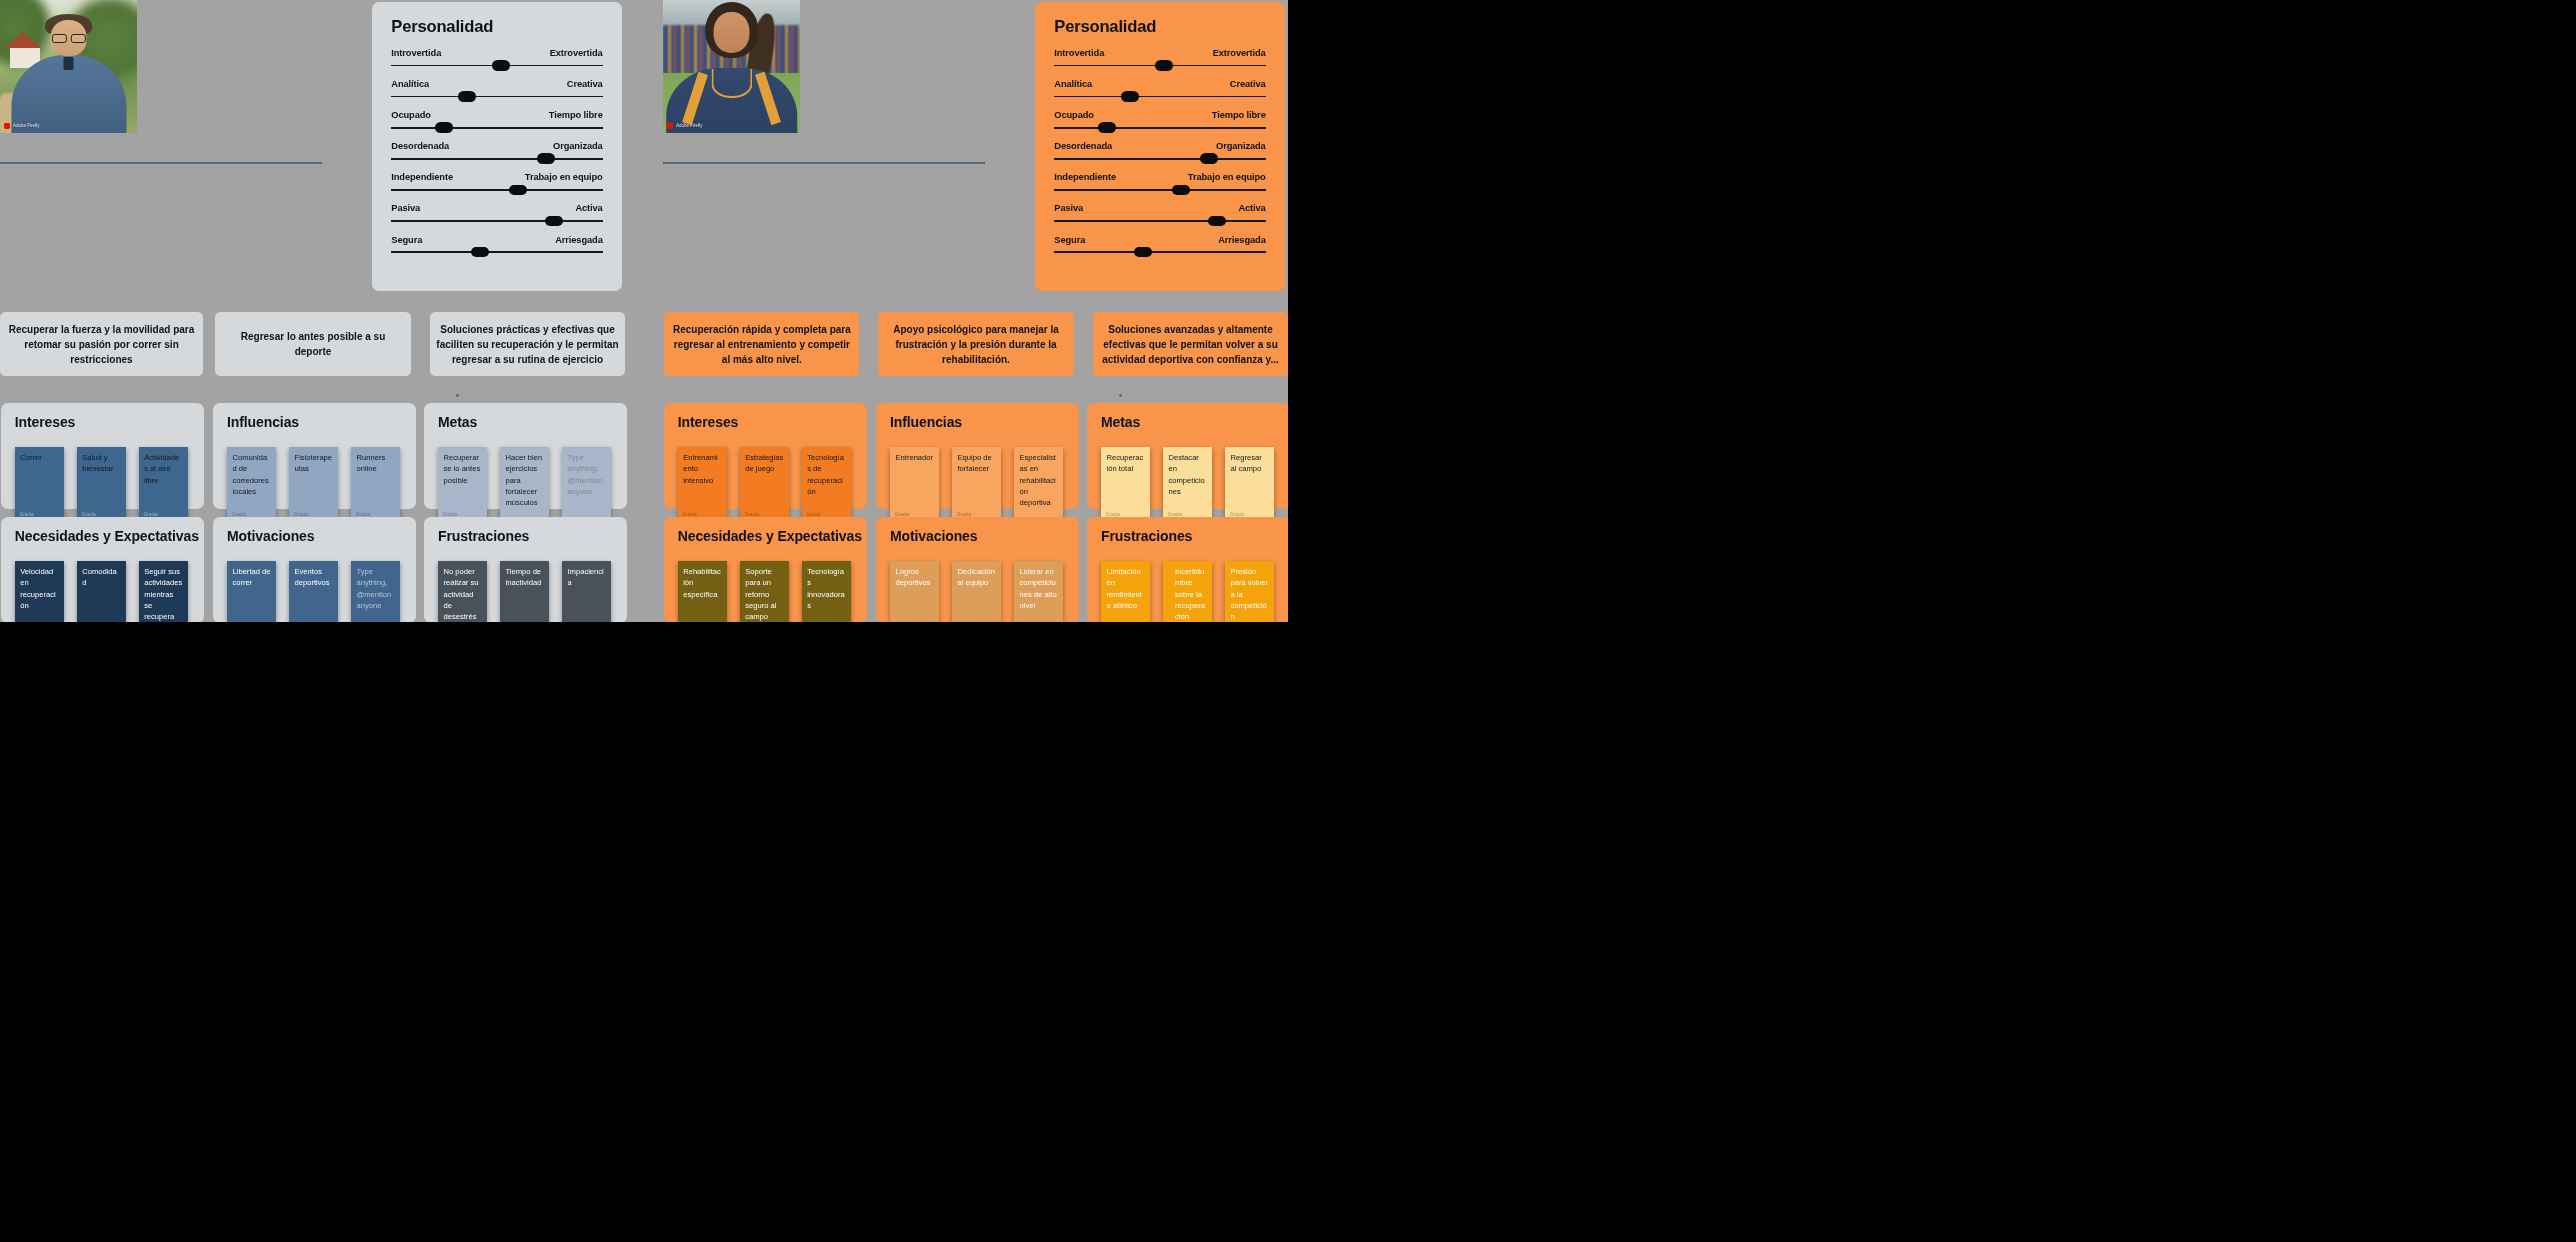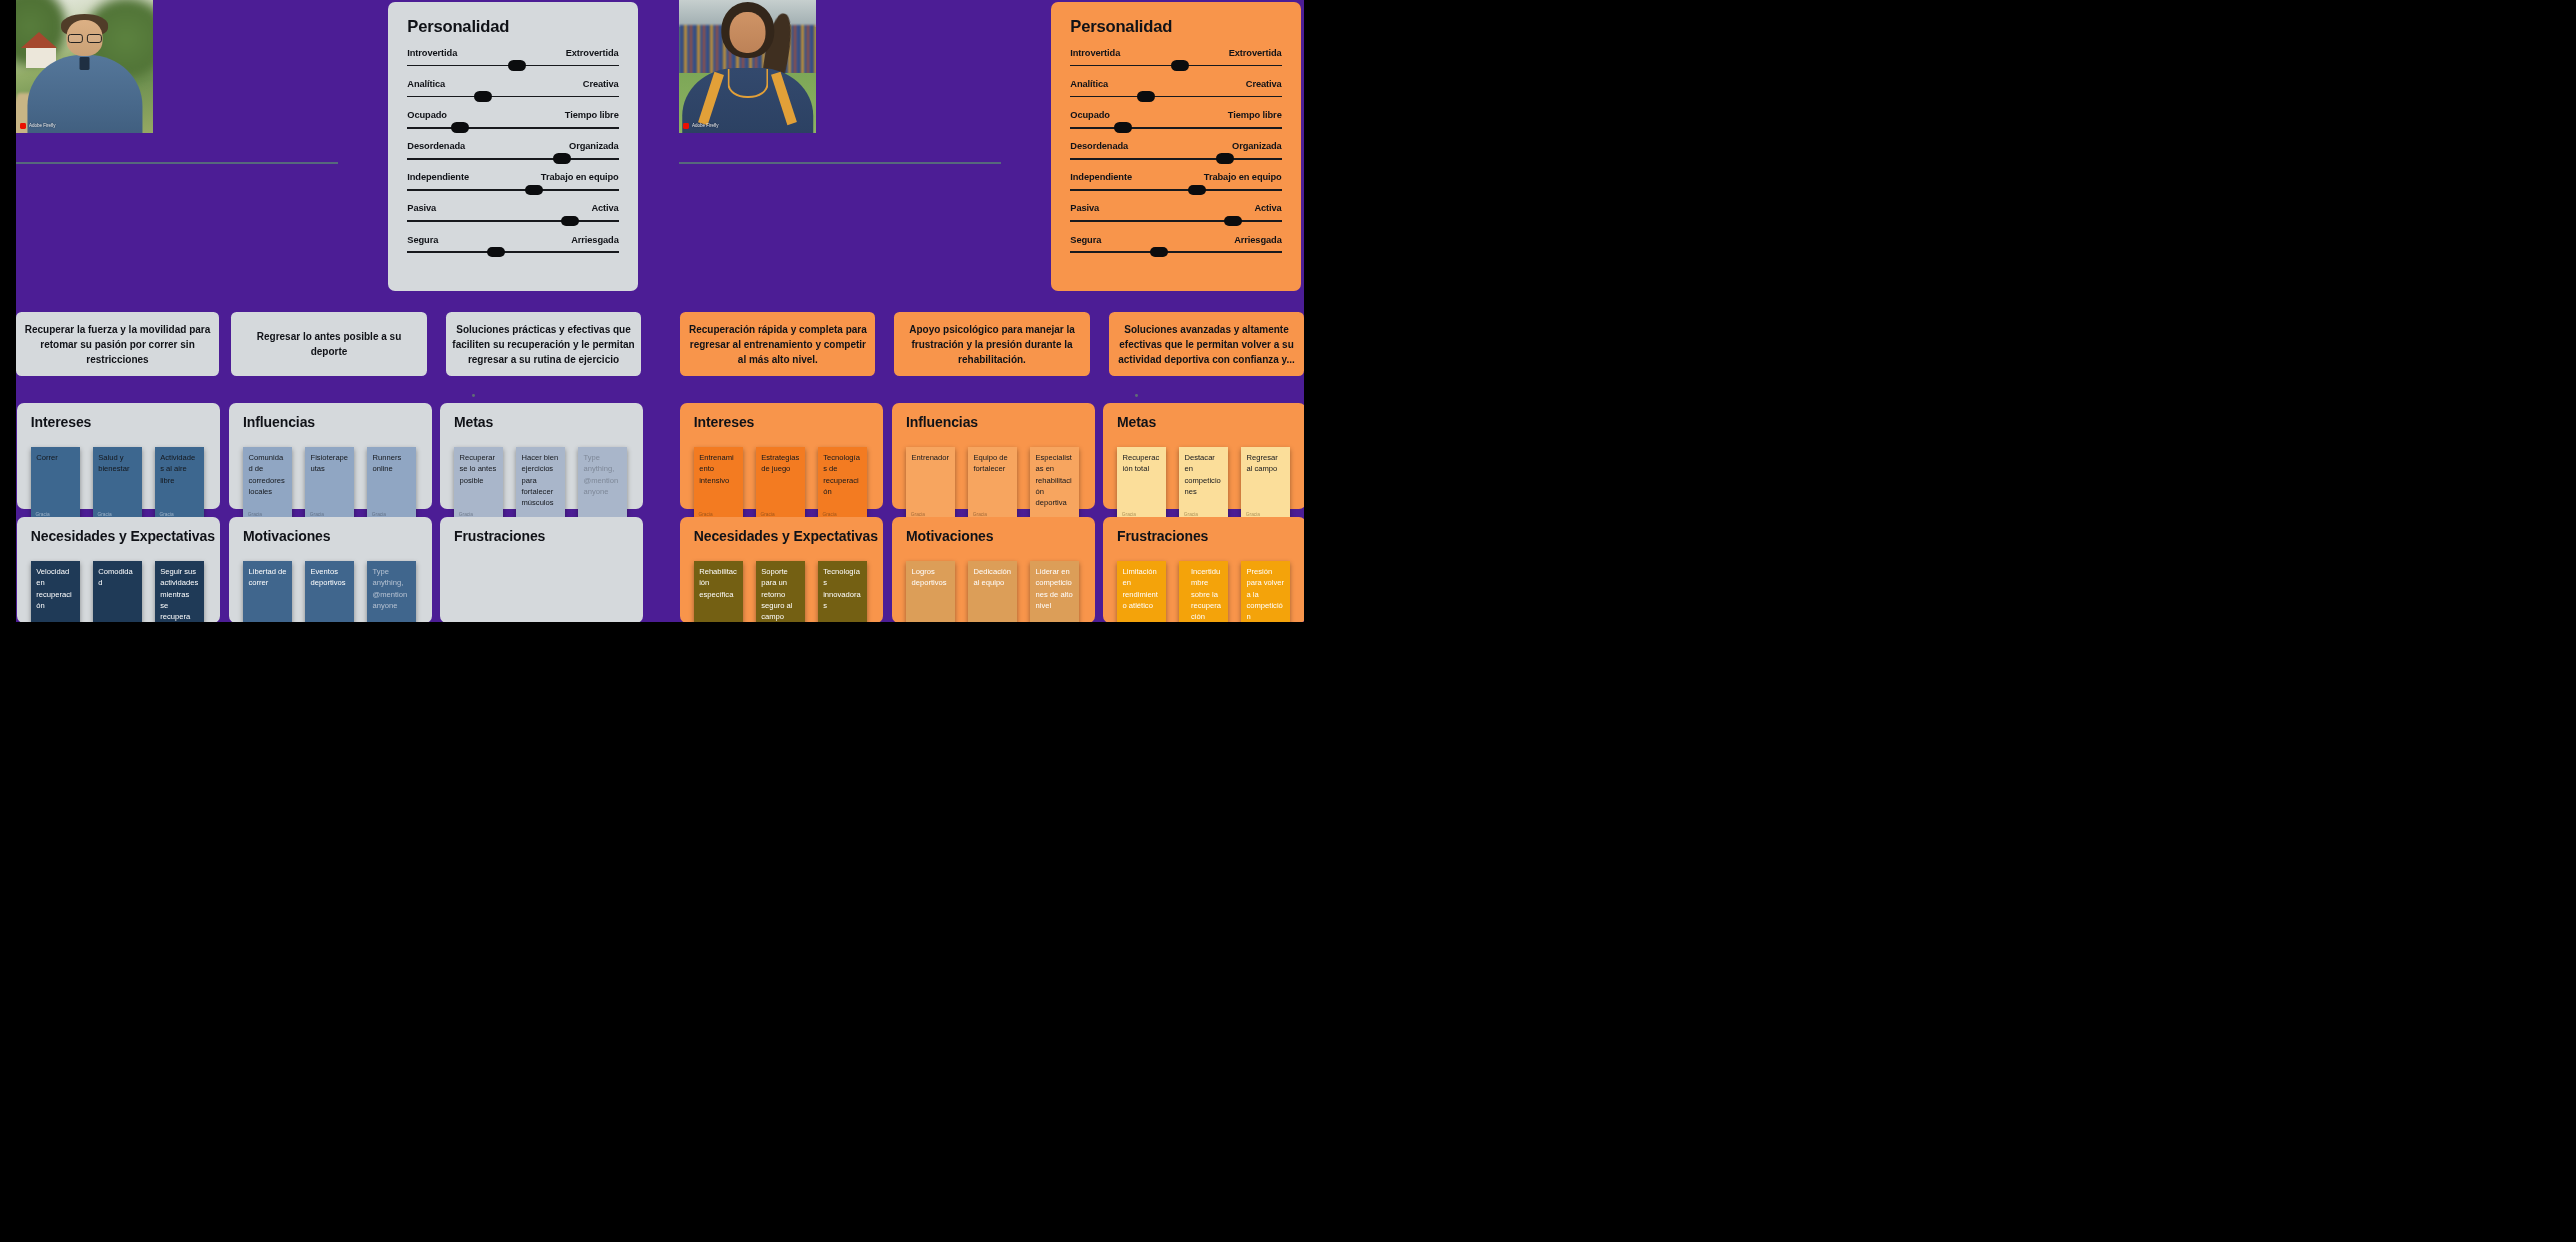--- a/index.html
+++ b/index.html
@@ -62,21 +62,21 @@
   .section-title{margin:11px 0 0 14px;font-size:14px;font-weight:800;letter-spacing:-0.1px;color:#101217;}
   .stickies{position:absolute;left:14px;top:44px;display:flex;gap:13px;align-items:flex-start;}
   .sticky{position:relative;width:49px;height:75px;padding:4.8px 5.5px;box-sizing:border-box;font-size:7.6px;line-height:1.5;overflow-wrap:anywhere;box-shadow:0 2.1px 4.8px rgba(0,0,0,.38);overflow:hidden;}
   .sticky.tall{height:95px;}
   .sticky-text{display:block;}
   .sticky-author{position:absolute;left:4.8px;bottom:3.5px;font-size:4.8px;}
 </style>
 </head>
 <body>
 
-<div id="board" style="background: #4c1d95; margin-left: 16px;">
+<div id="board" style="background: #a3a3a3;">
     <section class="persona p0" style="--panel-bg: #d5d9dc; --divider: #56697c;">
     <div class="photo">
         <div class="photo-art">
     <div class="m-bg"></div>
     <div class="m-tree-l"></div>
     <div class="m-tree-r"></div>
     <div class="m-house-roof"></div>
     <div class="m-house-body"></div>
     <div class="m-path"></div>
     <div class="m-shirt"></div>
@@ -252,20 +252,34 @@
 
   </div>
             <div class="sticky" style="background: rgb(64, 102, 141); color: rgb(182, 194, 210);">
     <span class="sticky-text">Type anything, @mention anyone</span>
 
   </div>
           </div>
   </div>
         <div class="section" style="left: 424px; top: 517px;">
     <h3 class="section-title">Frustraciones</h3>
+    <div class="stickies">
+            <div class="sticky tall" style="background: rgb(72, 82, 91); color: rgb(255, 255, 255);">
+    <span class="sticky-text">No poder realizar su actividad de desestrés</span>
+
+  </div>
+            <div class="sticky" style="background: rgb(72, 82, 91); color: rgb(255, 255, 255);">
+    <span class="sticky-text">Tiempo de inactividad</span>
+
+  </div>
+            <div class="sticky" style="background: rgb(72, 82, 91); color: rgb(255, 255, 255);">
+    <span class="sticky-text">Impaciencia</span>
+
+  </div>
+          </div>
   </div>
       </div>
   </section>
     <section class="persona p1" style="--panel-bg: #f8954b; --divider: #56697c;">
     <div class="photo">
         <div class="photo-art">
     <div class="w-roof"></div>
     <div class="w-seats"></div>
     <div class="w-field"></div>
     <div class="w-pony"></div>

